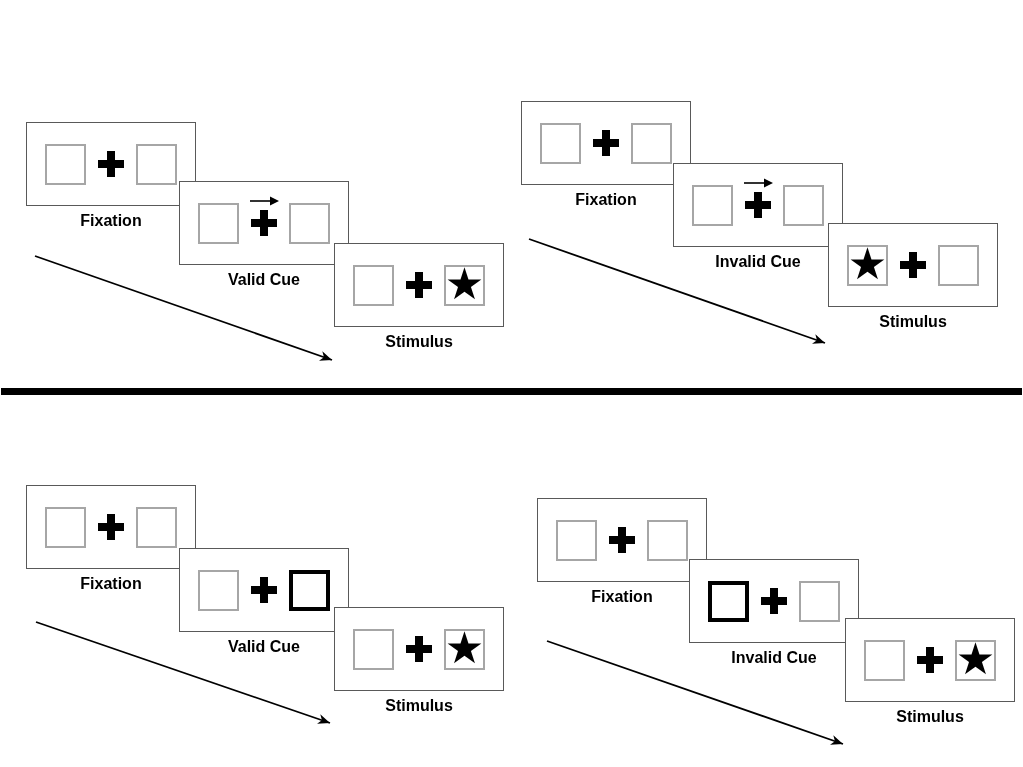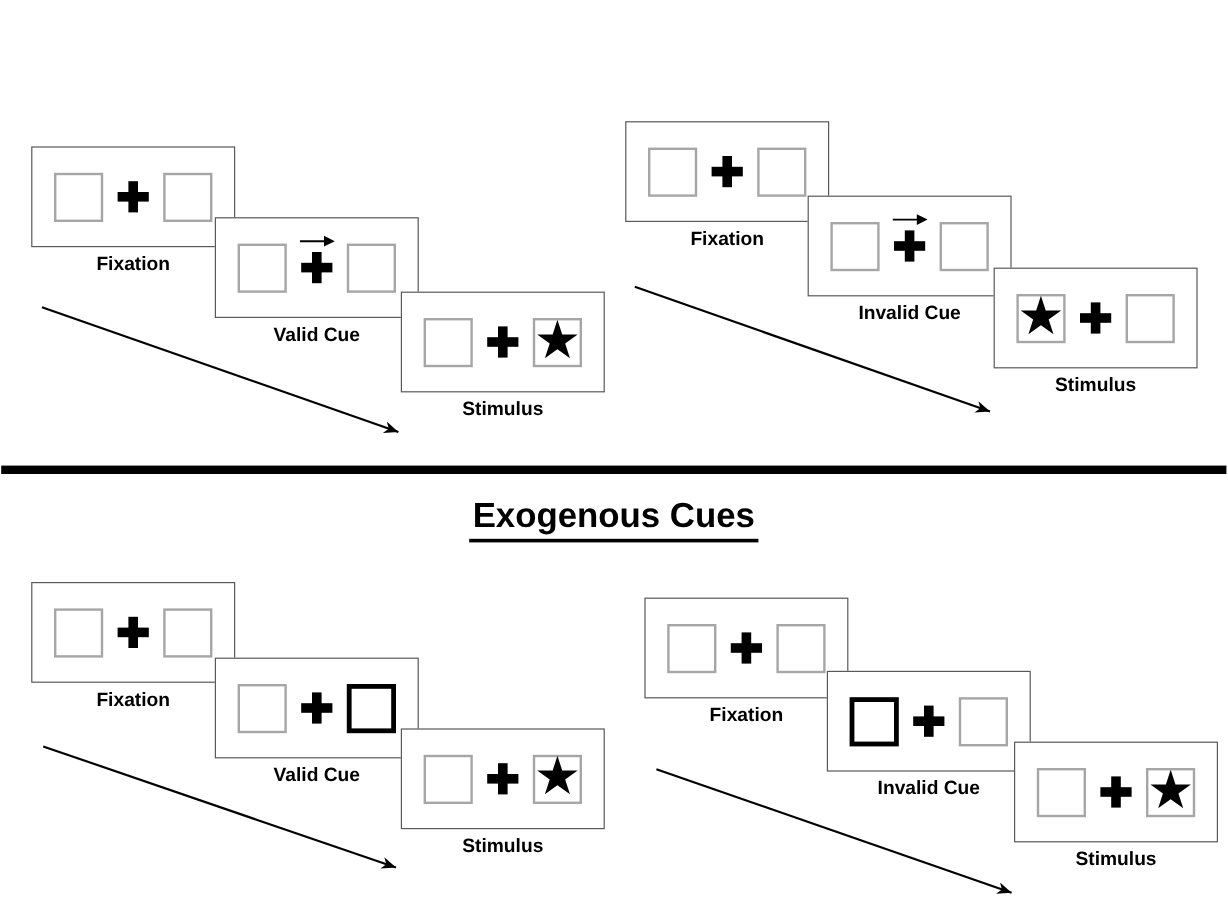--- a/index.html
+++ b/index.html
@@ -28,23 +28,20 @@
         display:block;margin-top:-3px;}
   .lbl{position:absolute;top:90px;left:0;width:100%;text-align:center;
        font-weight:bold;font-size:16px;line-height:1.1;color:#000;white-space:nowrap;}
   .seq{position:absolute;}
 </style>
 </head>
 <body>
 
 <div id="canvas">
 
-  <div class="title" style="top:414px">
-    <span class="title-text">Exogenous Cues</span>
-  </div>
 
   <div class="divider"></div>
 
   <div class="step z1" style="left:26px;top:122px">
     <div class="panel">
       <div class="sq"></div>
       <div class="sym">
           <i class="cross"></i>
         </div>
       <div class="sq"></div>

